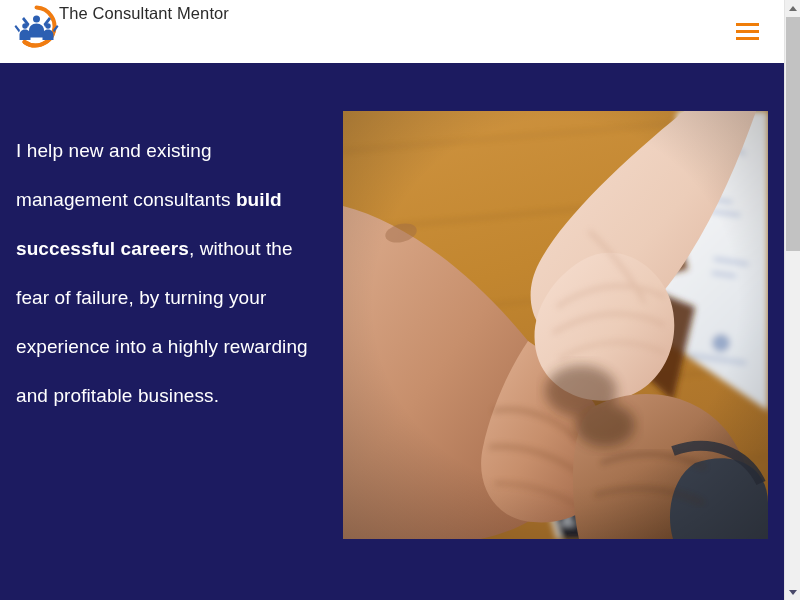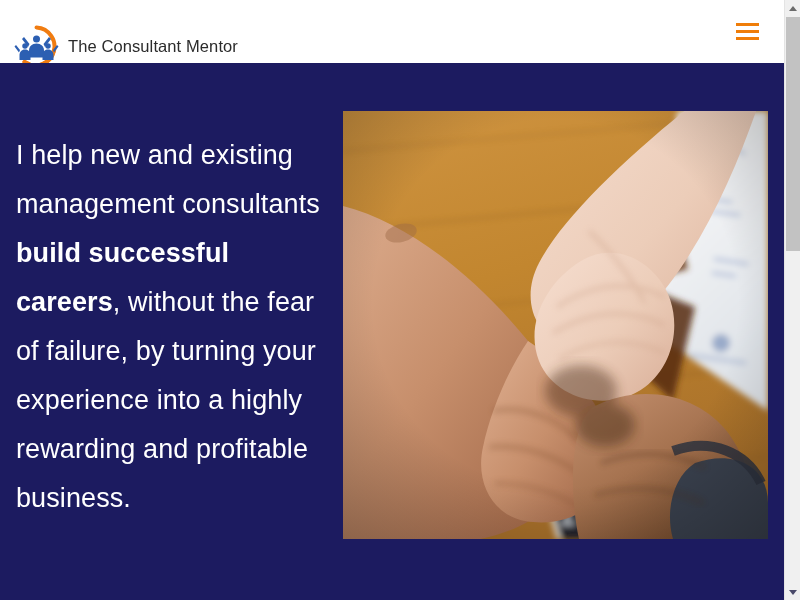--- a/index.html
+++ b/index.html
@@ -39,24 +39,23 @@
     top: 0;
     width: 784px;
     height: 63px;
     background: #ffffff;
     box-sizing: border-box;
   }
 
   #brand {
     position: absolute;
     left: 14px;
-    top: 24px;
+    top: 4px;
     display: flex;
-    align-items: center;
-    gap: 9px;
+    align-items: flex-start;
     text-decoration: none;
   }
 
   #brand-logo {
     width: 45px;
     height: 45px;
     display: block;
   }
 
   #brand-name {
@@ -99,21 +98,21 @@
     height: 537px;
     background: #1c1b60;
   }
 
   #hero-text {
     position: absolute;
     left: 16px;
     top: 50px;
     width: 305px;
     color: #ffffff;
-    font-size: 27px;
+    font-size: 19px;
     line-height: 49px;
     font-weight: 400;
     letter-spacing: 0.1px;
   }
   #hero-text b { font-weight: 700; }
 
   
   #hero-photo {
     position: absolute;
     left: 343px;

